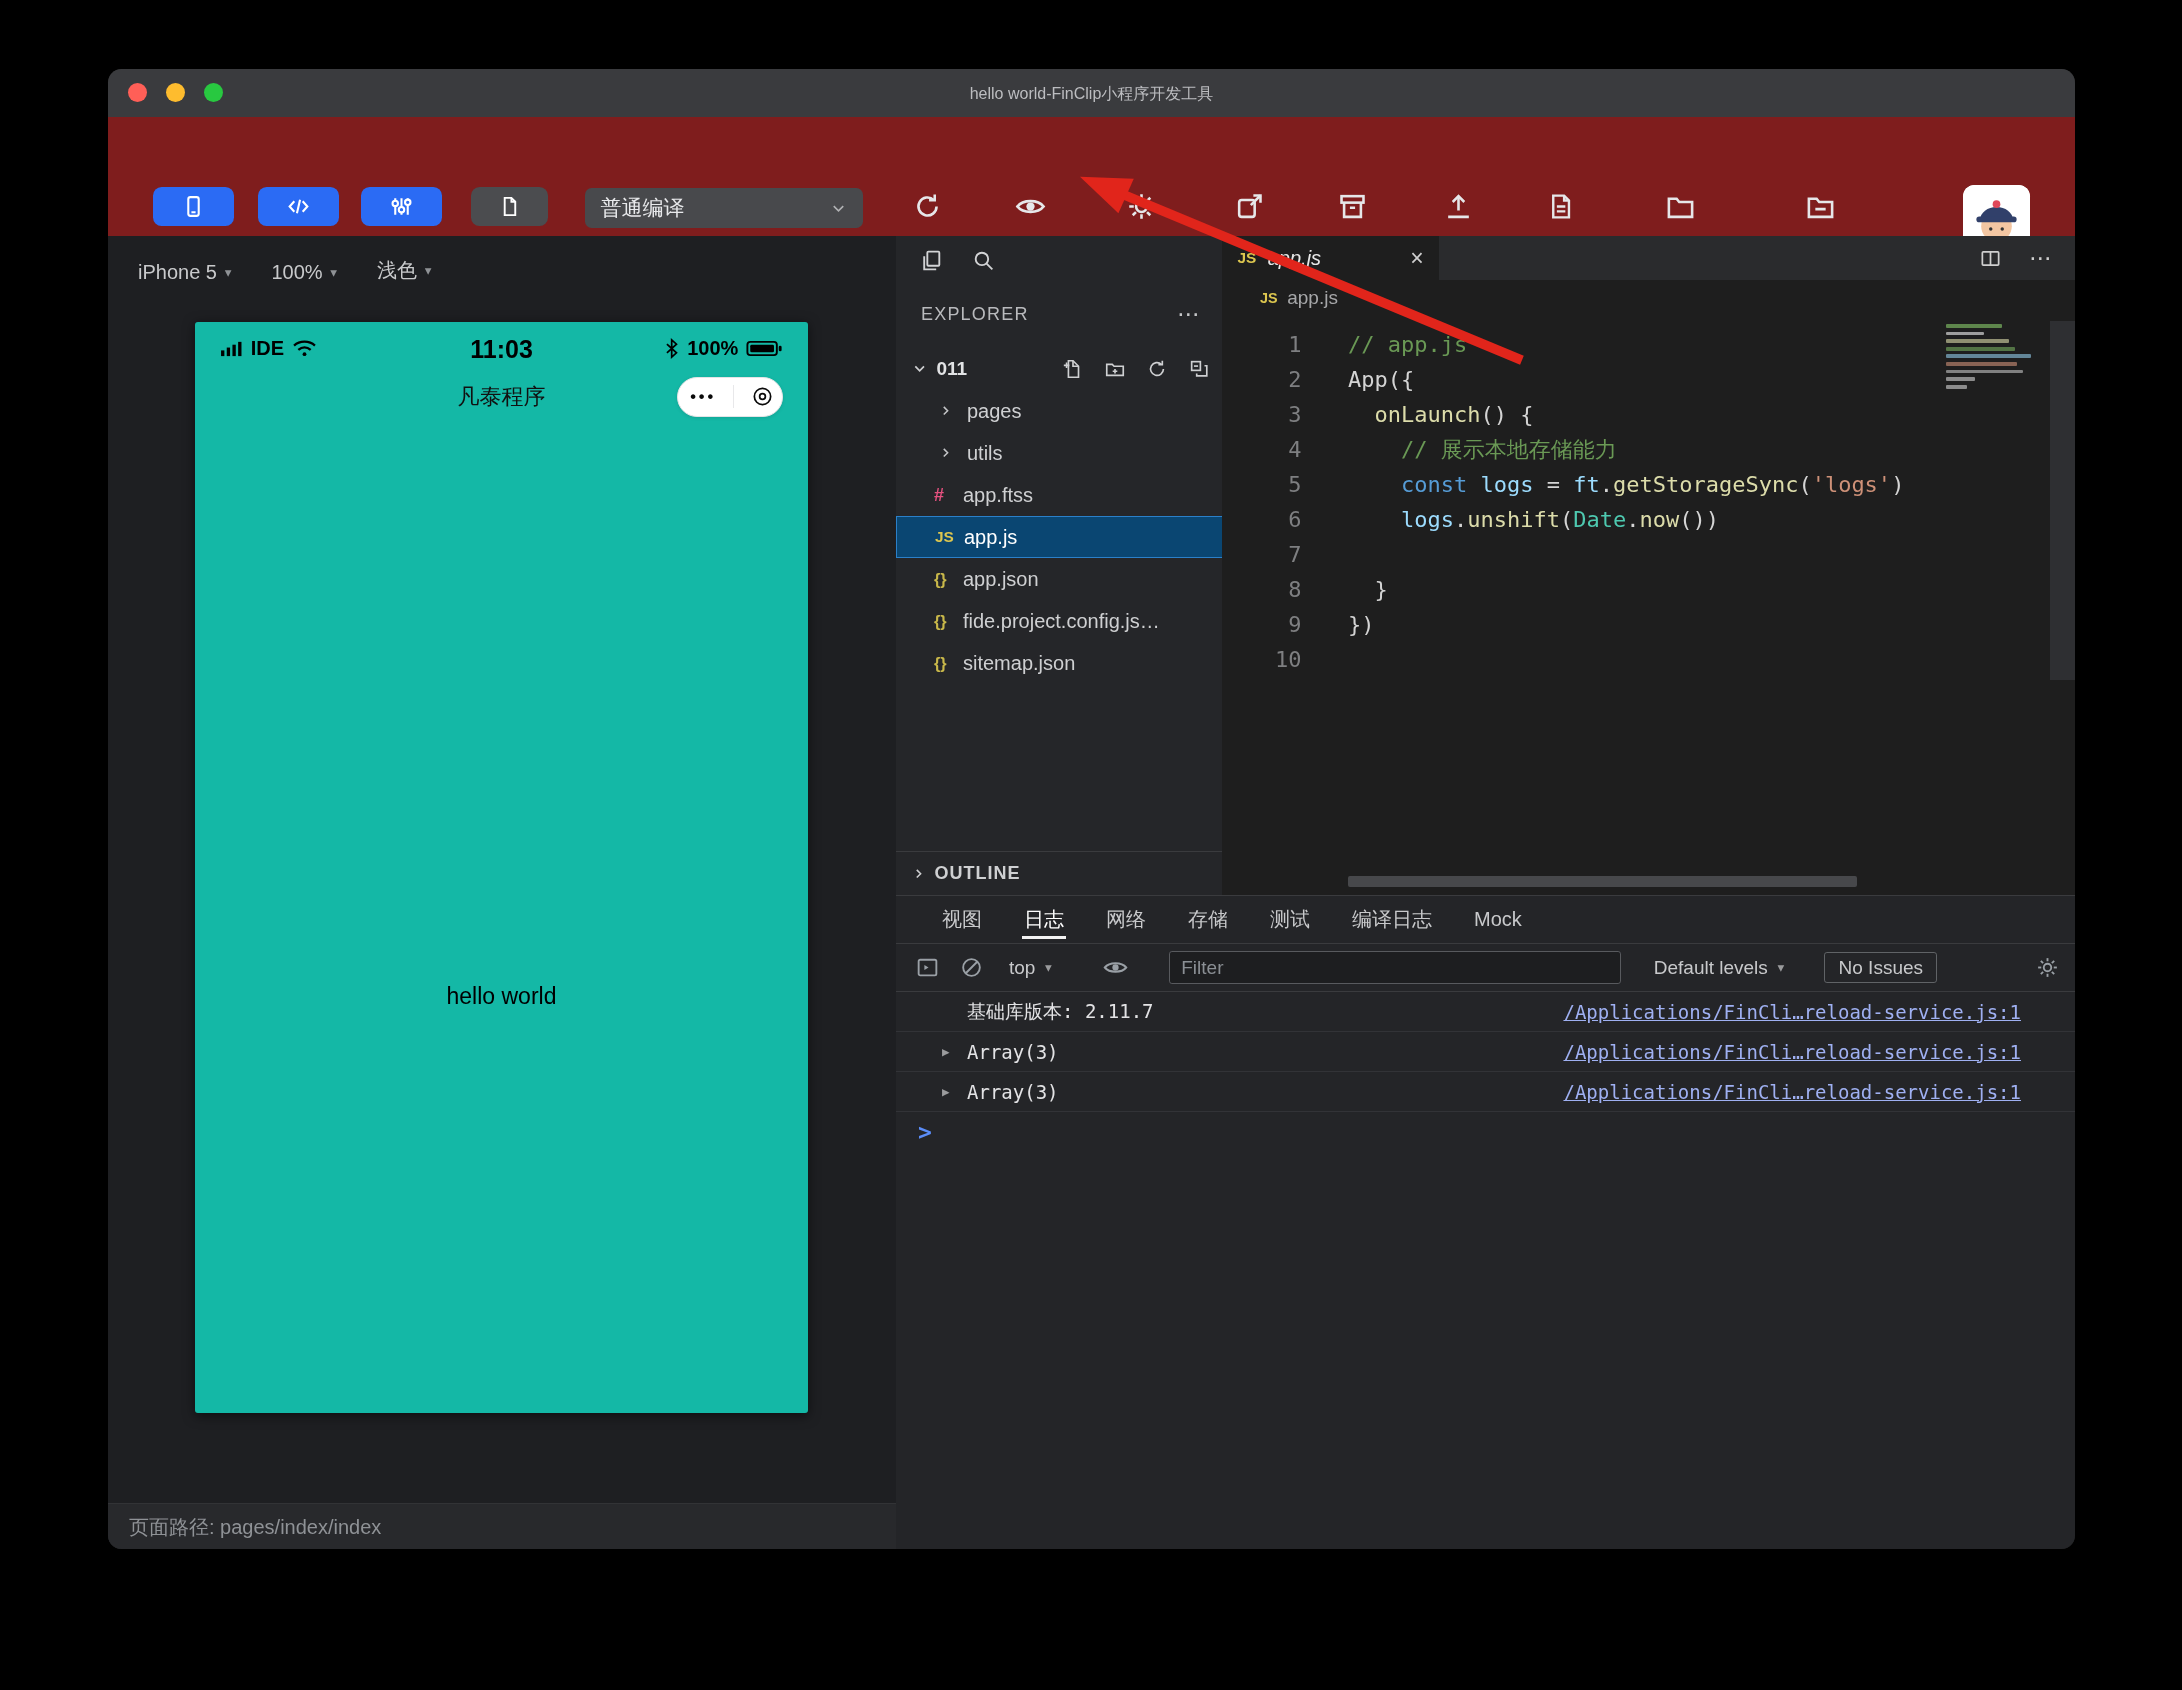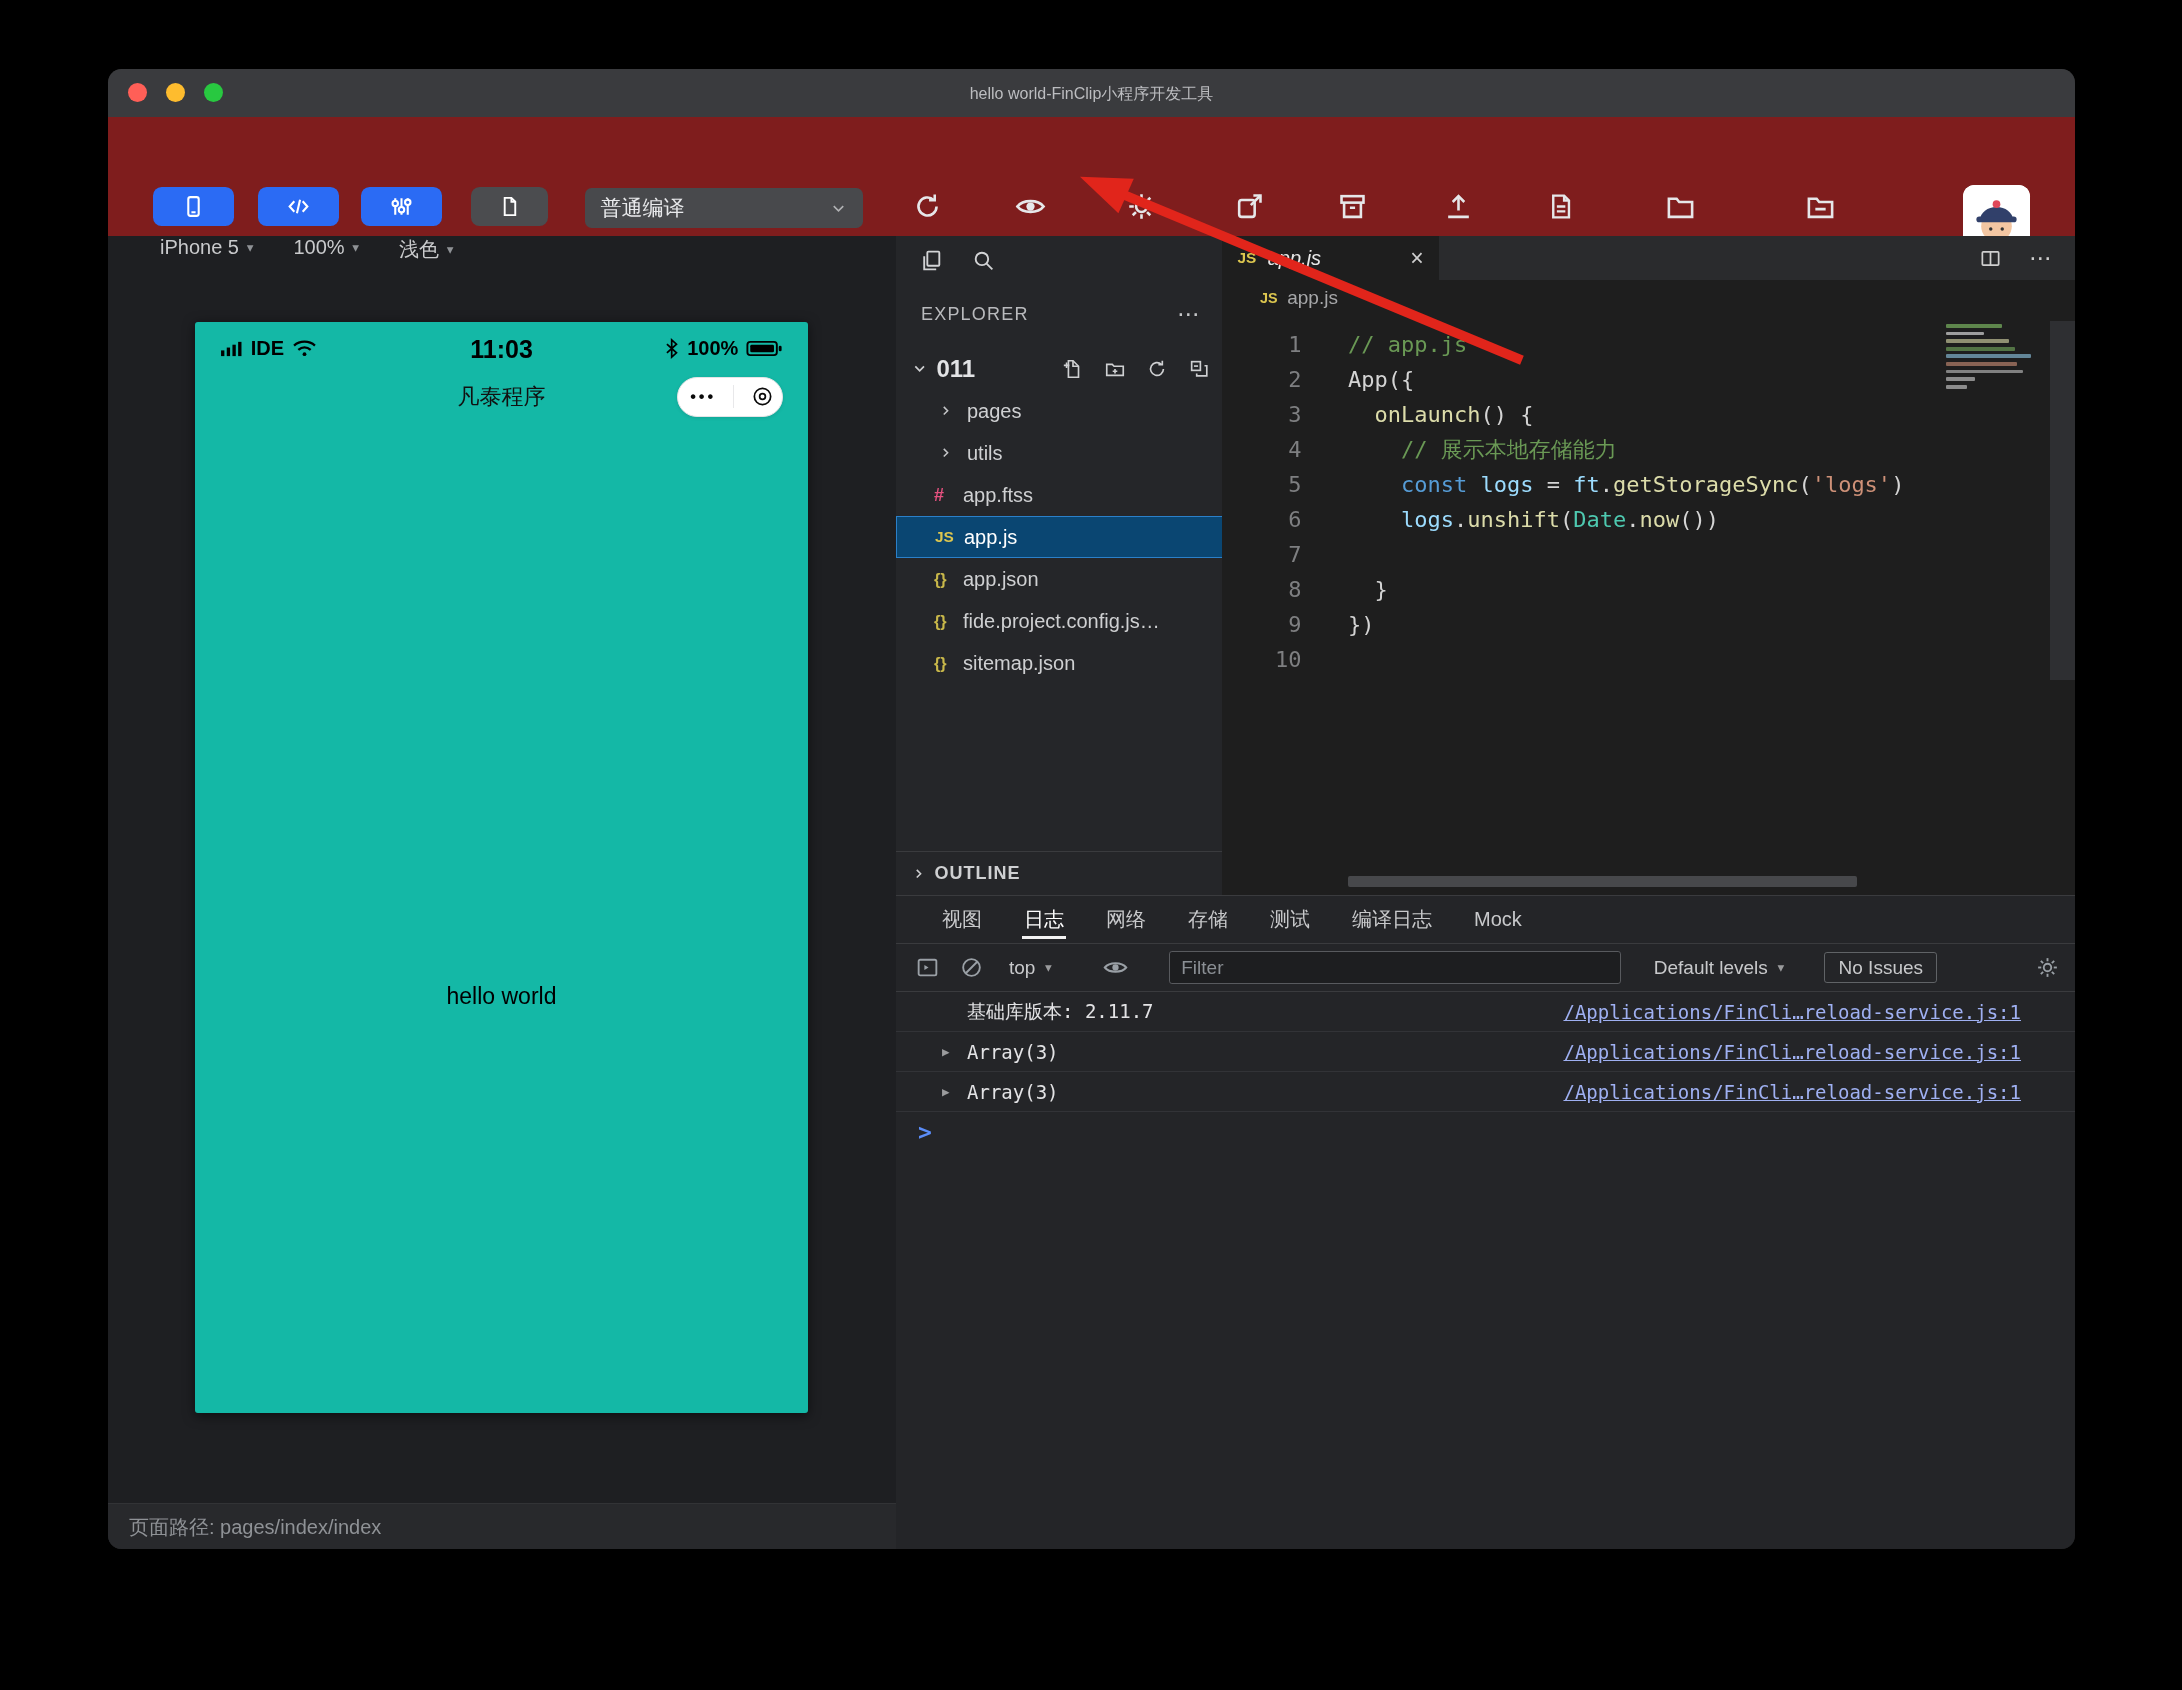--- a/index.html
+++ b/index.html
@@ -21,41 +21,41 @@
   .tlabel{margin-top:8.6px;font-size:21px;color:#e5e6e8;white-space:nowrap;}
   .tlabel.blue-t{color:#4e8cf8;}
   .action{width:134px;}
   .action .ico{height:39px;display:flex;align-items:center;justify-content:center;}
   .action .tlabel{font-size:20px;}
   .compile-dd{position:absolute;left:477px;top:71px;width:278px;height:40px;background:#48494c;border-radius:6.7px;display:flex;align-items:center;justify-content:space-between;padding:0 15.4px;box-sizing:border-box;}
   .compile-dd .dd-text{color:#e8e9eb;font-size:21px;}
   .avatar{position:absolute;left:1855px;top:68px;width:67px;height:67px;border-radius:11.5px;overflow:hidden;background:#fff;}
   
   .sim-panel{position:absolute;left:0;top:167px;width:788px;height:1313px;background:#1e1f22;}
-  .sim-toolbar{position:absolute;left:0;top:0;width:100%;height:48px;display:flex;align-items:flex-start;padding-left:52px;gap:40px;box-sizing:border-box;}
+  .sim-toolbar{position:absolute;left:0;top:0;width:100%;height:48px;display:flex;align-items:flex-end;padding-left:30px;gap:40px;box-sizing:border-box;}
   .sim-dd{display:flex;align-items:center;gap:7.7px;color:#c9cacc;font-size:20px;}
   .sim-dd .car{color:#8f9296;font-size:13.4px;}
   .phone{position:absolute;left:87px;top:86px;width:613px;height:1091px;background:#14b8a6;border-radius:2.9px;box-shadow:0 2.9px 11.5px rgba(0,0,0,.55);}
   .p-status{position:absolute;left:0;top:0;width:100%;height:48px;display:flex;align-items:center;justify-content:space-between;padding:5.8px 25px 0;box-sizing:border-box;color:#000;font-weight:bold;font-size:20px;}
   .p-status .grp{display:flex;align-items:center;gap:7.7px;}
   .p-time{position:absolute;left:0;right:0;top:5.8px;height:42px;line-height:42px;text-align:center;font-size:25px;font-weight:bold;color:#000;}
   .p-nav{position:absolute;left:0;top:48px;width:100%;height:58px;}
   .p-nav-title{position:absolute;left:0;right:0;top:0;height:58px;line-height:54px;text-align:center;color:#111;font-size:22px;}
   .capsule{position:absolute;right:25px;top:6.7px;width:106px;height:40px;border:1px solid #e4e4e6;border-radius:21px;background:#fff;box-shadow:0 1px 3.8px rgba(0,0,0,.10);display:flex;align-items:center;justify-content:space-around;box-sizing:border-box;}
   .cap-dots{font-size:16.3px;letter-spacing:2.9px;color:#0a0a0a;font-weight:bold;padding-left:3.8px;}
   .cap-div{width:1px;height:23px;background:#e8e8ea;}
   .p-content-text{position:absolute;left:0;top:661px;width:100%;text-align:center;color:#000;font-size:23px;}
   .path-bar{position:absolute;left:0;bottom:0;width:100%;height:46px;background:#28292c;border-top:1px solid #323336;color:#8f9296;font-size:20px;line-height:46px;padding-left:21px;box-sizing:border-box;}
   
   .explorer{position:absolute;left:788px;top:167px;width:327px;height:659px;background:#252629;}
   .exp-top{height:48px;display:flex;align-items:center;padding-left:23px;gap:27px;}
   .exp-head{height:42px;margin-top:9.6px;display:flex;align-items:center;padding:0 21px 0 25px;color:#b9babd;font-size:18px;letter-spacing:1.2px;}
   .exp-head .more{margin-left:auto;color:#c5c6c8;font-size:23px;letter-spacing:1.9px;}
   .root-row{height:42px;margin-top:12.5px;display:flex;align-items:center;padding:0 13.4px 0 15.4px;color:#e2e3e5;}
-  .root-row .rname{font-weight:bold;font-size:24px;margin-left:7.7px;}
+  .root-row .rname{font-weight:bold;font-size:19px;margin-left:7.7px;}
   .root-icons{margin-left:auto;display:flex;gap:20px;align-items:center;}
   .frow{height:42px;display:flex;align-items:center;padding-left:38px;color:#cfd0d2;font-size:20px;box-sizing:border-box;}
   .frow .ficon{width:29px;display:flex;align-items:center;justify-content:flex-start;}
   .frow.folder{padding-left:42px;}
   .frow.sel{background:#0a4672;border:1px solid #2b80c9;color:#fff;}
   .badge-js{font-size:15.4px;font-weight:bold;color:#dcc64f;}
   .badge-json{font-size:16.3px;font-weight:bold;color:#c9b84a;}
   .badge-ftss{font-size:18px;font-weight:bold;color:#e5517f;}
   .outline-row{position:absolute;left:0;bottom:0;width:100%;height:44px;border-top:1px solid #3a3b3e;display:flex;align-items:center;padding-left:15.4px;box-sizing:border-box;color:#cfd0d2;}
   .outline-row .oname{font-weight:bold;font-size:18px;letter-spacing:1px;margin-left:7.7px;}

